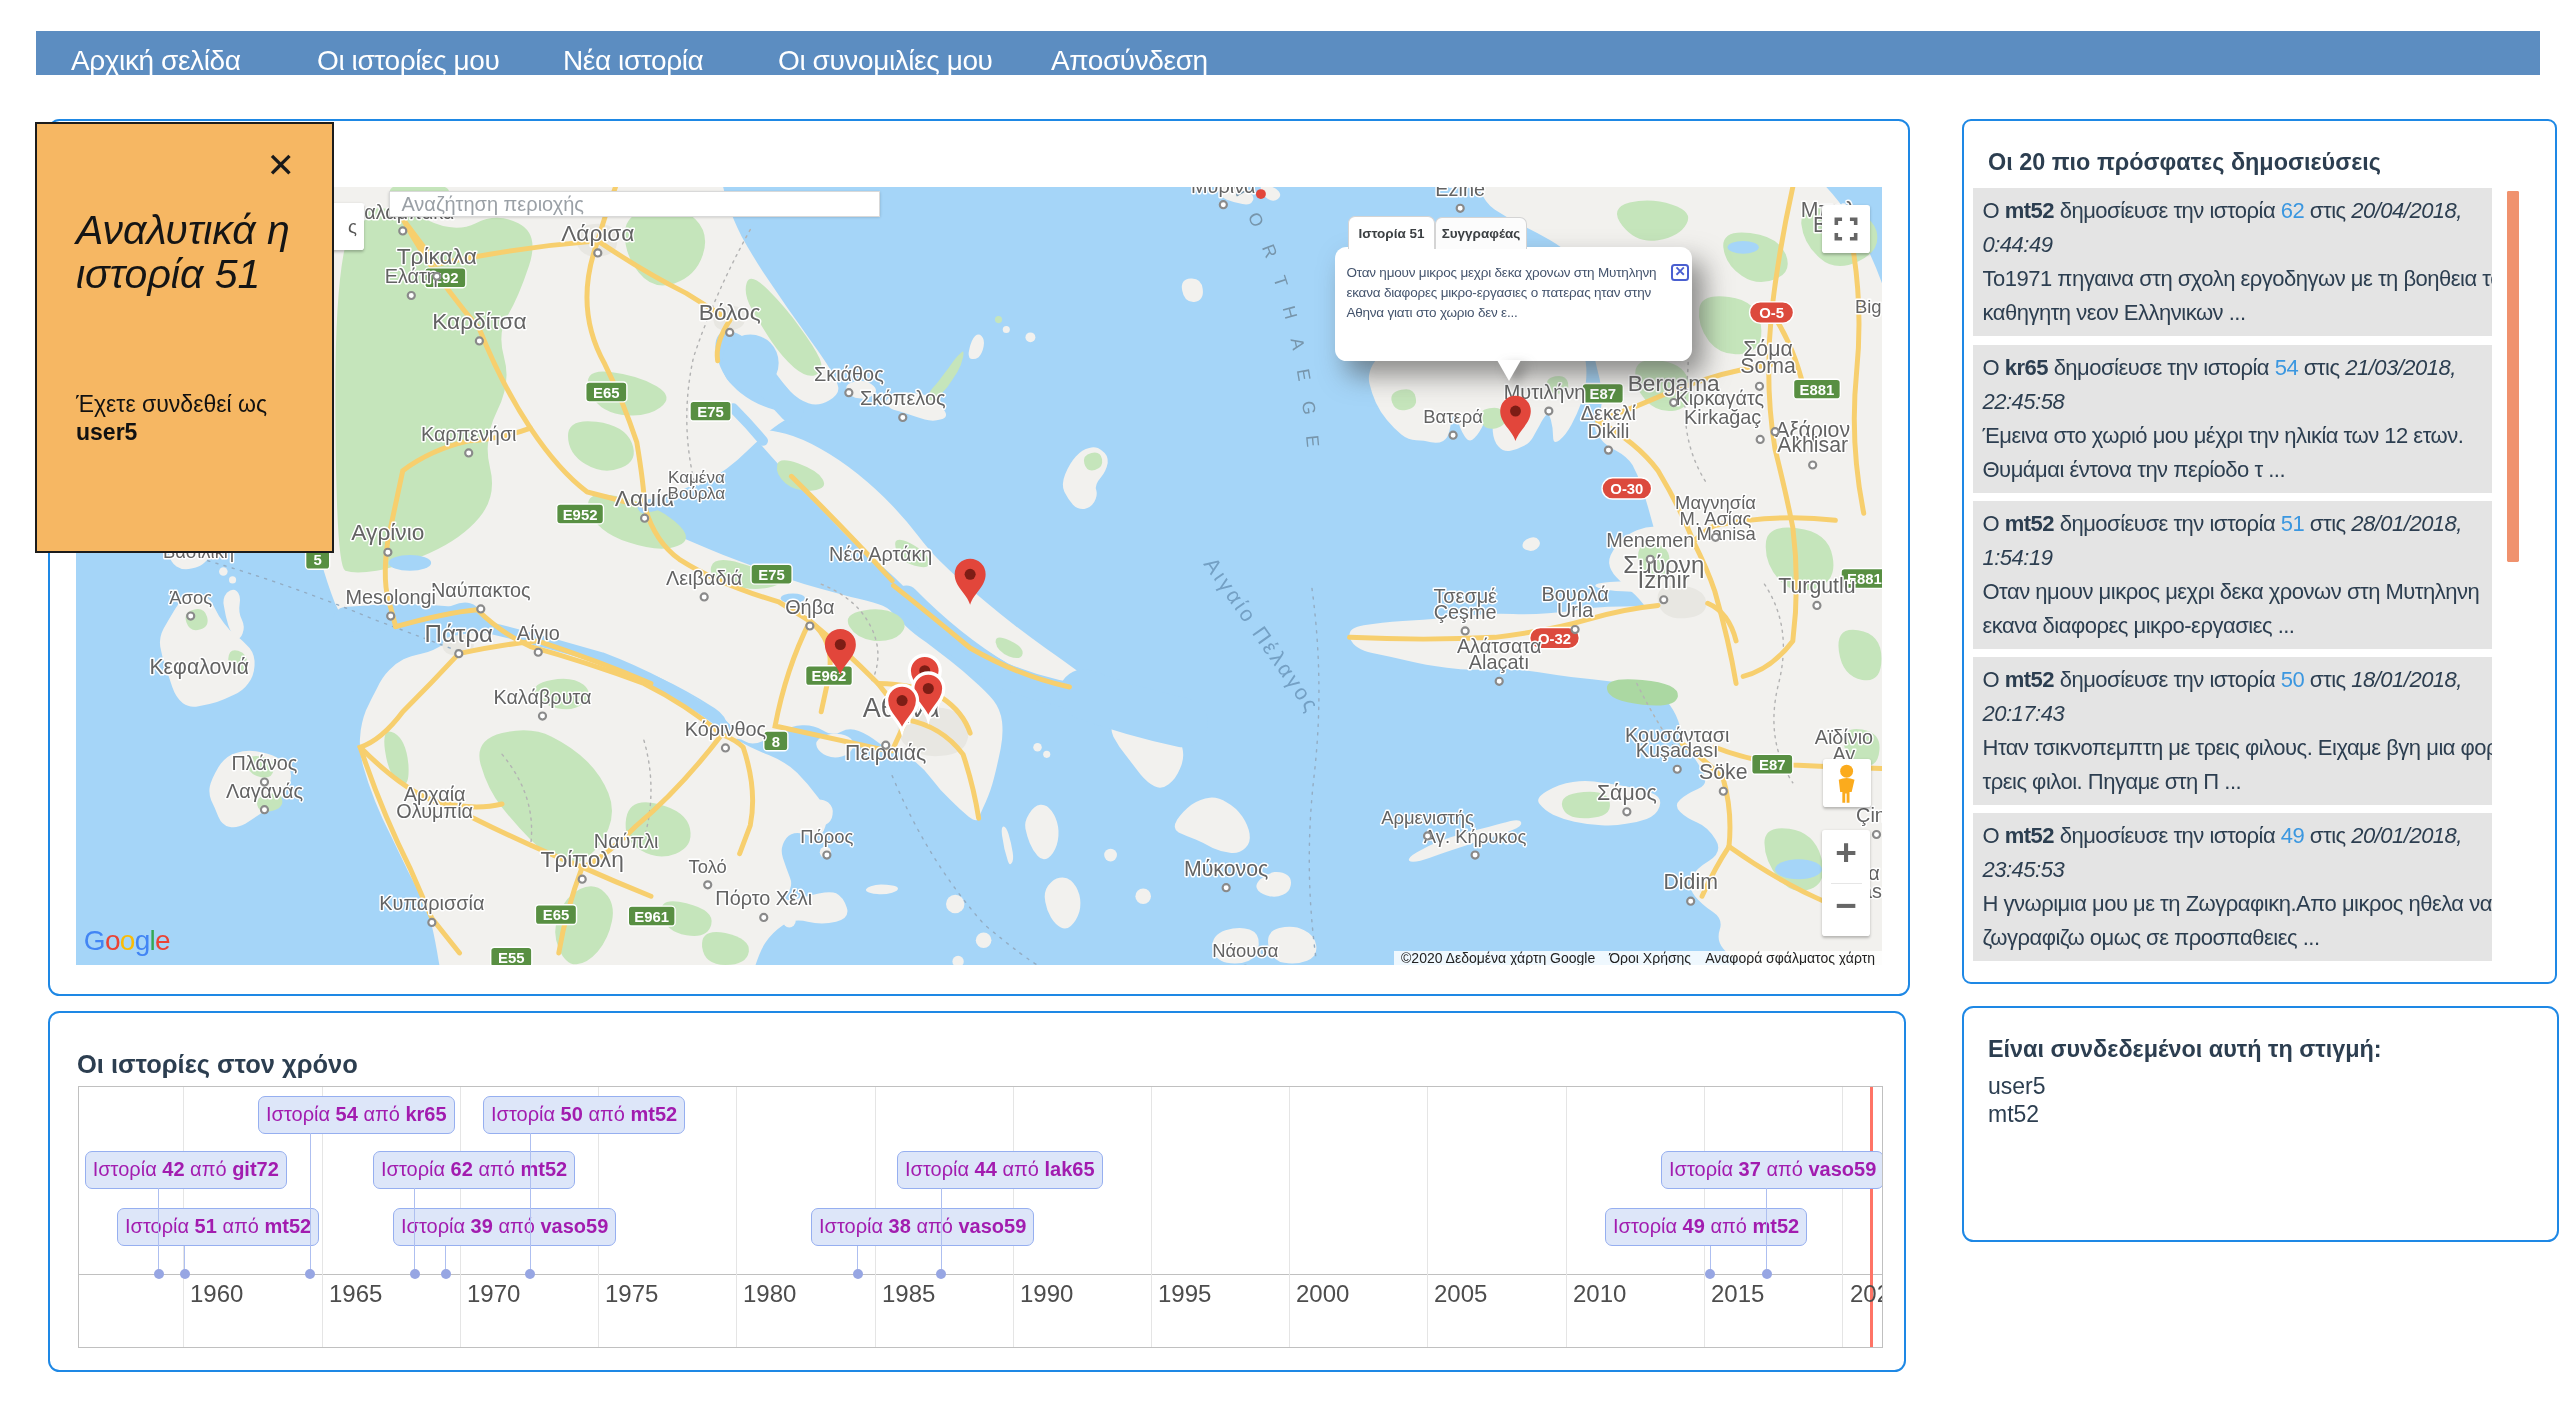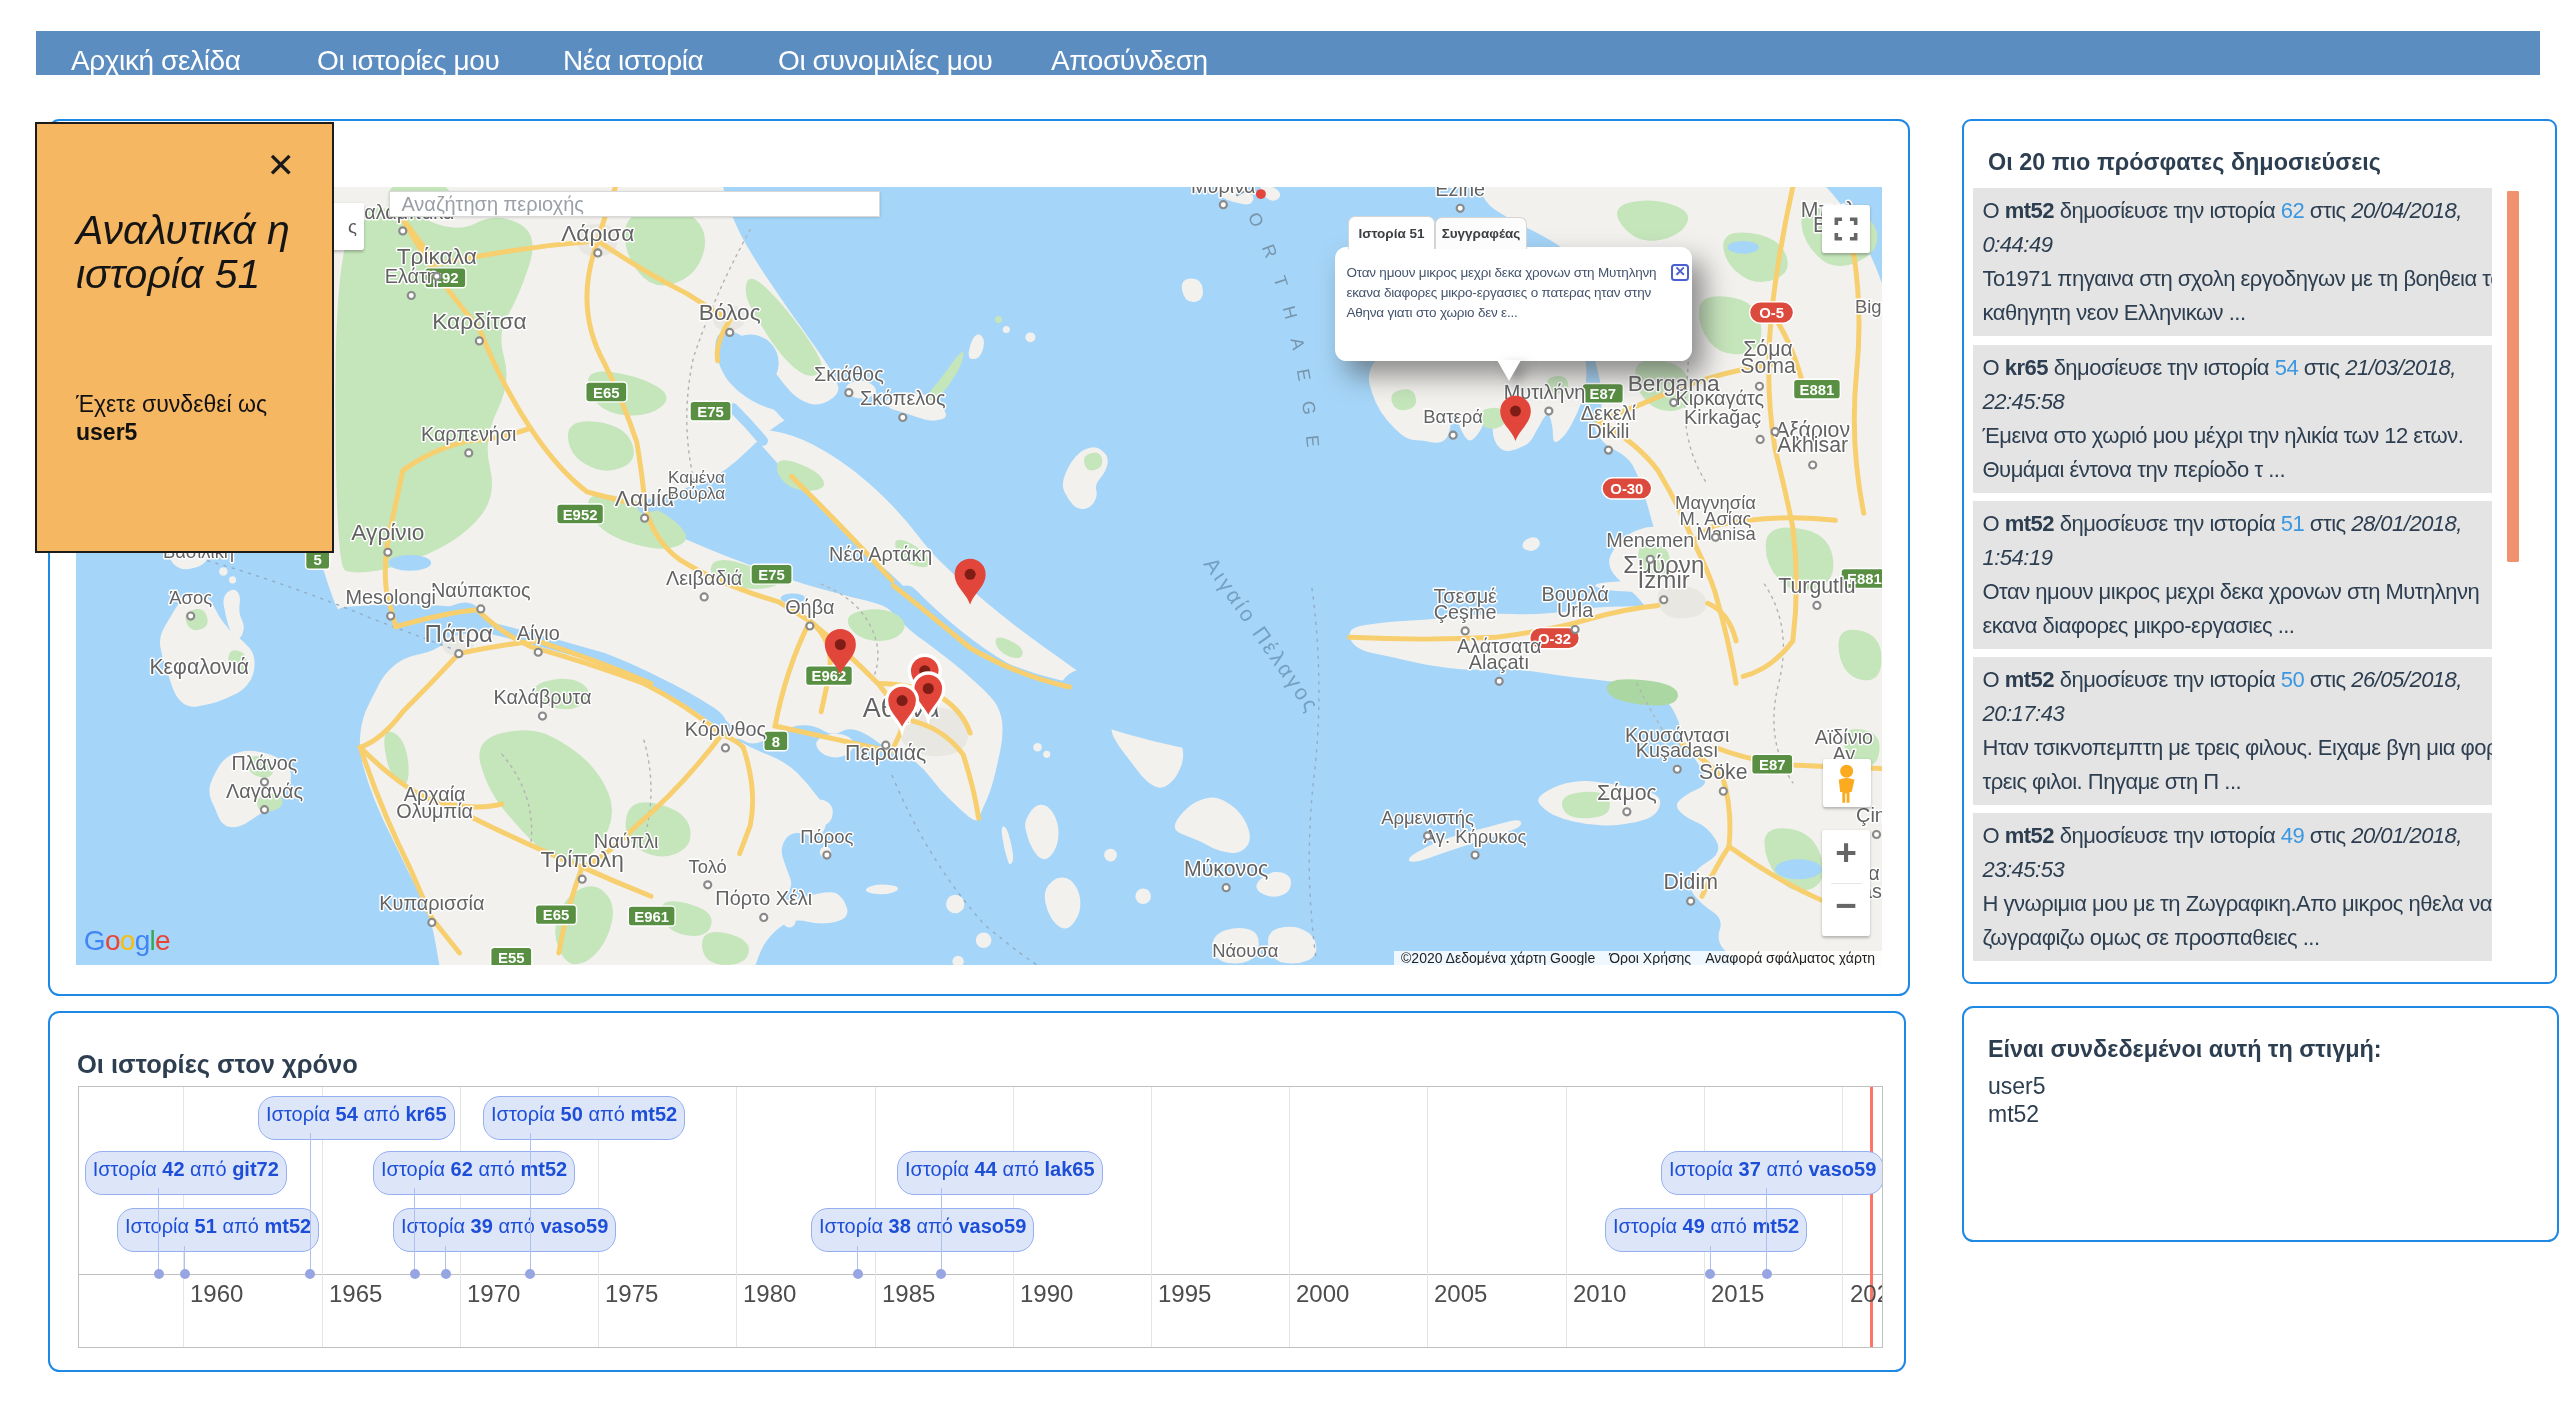--- a/index.html
+++ b/index.html
@@ -60,21 +60,21 @@
 #scrollthumb { position:absolute; left:543px; top:70px; width:12px; height:371px; background:#f0926e; border-radius:1.4px; }
 #onl-list { position:absolute; left:24px; top:64px; font-size:23px; line-height:28px; color:#2c3e50; }
 
 
 #panel-tl h2 { position:absolute; left:27px; top:37px; font-size:25.5px; color:#2c3e50; }
 #tlchart { position:absolute; left:28px; top:73px; width:1805px; height:262px; border:0.7px solid #c0c0c0; background:#fff; overflow:hidden; }
 .gl { position:absolute; top:0; width:0.7px; height:262px; background:#e5e5e5; }
 #tlaxis { position:absolute; left:0; top:187px; width:1805px; height:0.7px; background:#c0c0c0; }
 .yr { position:absolute; top:193px; font-size:24px; color:#4d4d4d; }
 #redline { position:absolute; top:0; width:2.8px; height:262px; background:#ff7466; }
-.tli { position:absolute; height:44px; line-height:35px; background:#dde6f9; border:1.4px solid #96aff0; border-radius:17px; font-size:20px; color:#1d4ed8; padding:0 7px; white-space:nowrap; }
+.tli { position:absolute; height:38px; line-height:35px; background:#dde6f9; border:1.4px solid #96aff0; border-radius:7px; font-size:20px; color:#a21caf; padding:0 7px; white-space:nowrap; }
 .tli b { font-weight:bold; }
 .stem { position:absolute; width:1.4px; background:#aebff0; }
 .dot { position:absolute; width:10px; height:10px; border-radius:50%; background:#97a6e3; }
 </style>
 </head>
 <body>
 <div id="page">
 
   <div id="nav" class="abs">
     <a class="u" style="left:35px;">Αρχική σελίδα</a>
@@ -521,21 +521,21 @@
     <div class="x">✕</div>
     <h1>Αναλυτικά η<br>ιστορία 51</h1>
     <div class="who">Έχετε συνδεθεί ως<br><b>user5</b></div>
   </div>
 
   <div id="panel-posts" class="abs bpanel">
     <h2>Οι 20 πιο πρόσφατες δημοσιεύσεις</h2>
     <div class="card" style="top:67px;">Ο <b>mt52</b> δημοσίευσε την ιστορία <a>62</a> στις <i>20/04/2018,</i><br><i>0:44:49</i><br>Το1971 πηγαινα στη σχολη εργοδηγων με τη βοηθεια του<br>καθηγητη νεον Ελληνικων ...</div>
     <div class="card" style="top:224px;">Ο <b>kr65</b> δημοσίευσε την ιστορία <a>54</a> στις <i>21/03/2018,</i><br><i>22:45:58</i><br>Έμεινα στο χωριό μου μέχρι την ηλικία των 12 ετων.<br>Θυμάμαι έντονα την περίοδο τ ...</div>
     <div class="card" style="top:380px;">Ο <b>mt52</b> δημοσίευσε την ιστορία <a>51</a> στις <i>28/01/2018,</i><br><i>1:54:19</i><br>Οταν ημουν μικρος μεχρι δεκα χρονων στη Μυτηληνη<br>εκανα διαφορες μικρο-εργασιες ...</div>
-    <div class="card" style="top:536px;">Ο <b>mt52</b> δημοσίευσε την ιστορία <a>50</a> στις <i>26/05/2018,</i><br><i>20:17:43</i><br>Ηταν τσικνοπεμπτη με τρεις φιλους. Ειχαμε βγη μια φορα<br>τρεις φιλοι. Πηγαμε στη Π ...</div>
+    <div class="card" style="top:536px;">Ο <b>mt52</b> δημοσίευσε την ιστορία <a>50</a> στις <i>18/01/2018,</i><br><i>20:17:43</i><br>Ηταν τσικνοπεμπτη με τρεις φιλους. Ειχαμε βγη μια φορα<br>τρεις φιλοι. Πηγαμε στη Π ...</div>
     <div class="card" style="top:692px;">Ο <b>mt52</b> δημοσίευσε την ιστορία <a>49</a> στις <i>20/01/2018,</i><br><i>23:45:53</i><br>Η γνωριμια μου με τη Ζωγραφικη.Απο μικρος ηθελα να<br>ζωγραφιζω ομως σε προσπαθειες ...</div>
     <div id="scrollthumb"></div>
   </div>
 
   <div id="panel-tl" class="abs bpanel">
     <h2>Οι ιστορίες στον χρόνο</h2>
     <div id="tlchart">
       <div id="tlaxis"></div>
       <div id="redline" style="left:1791px;"></div>
       <div class="gl" style="left:104px;"></div>

